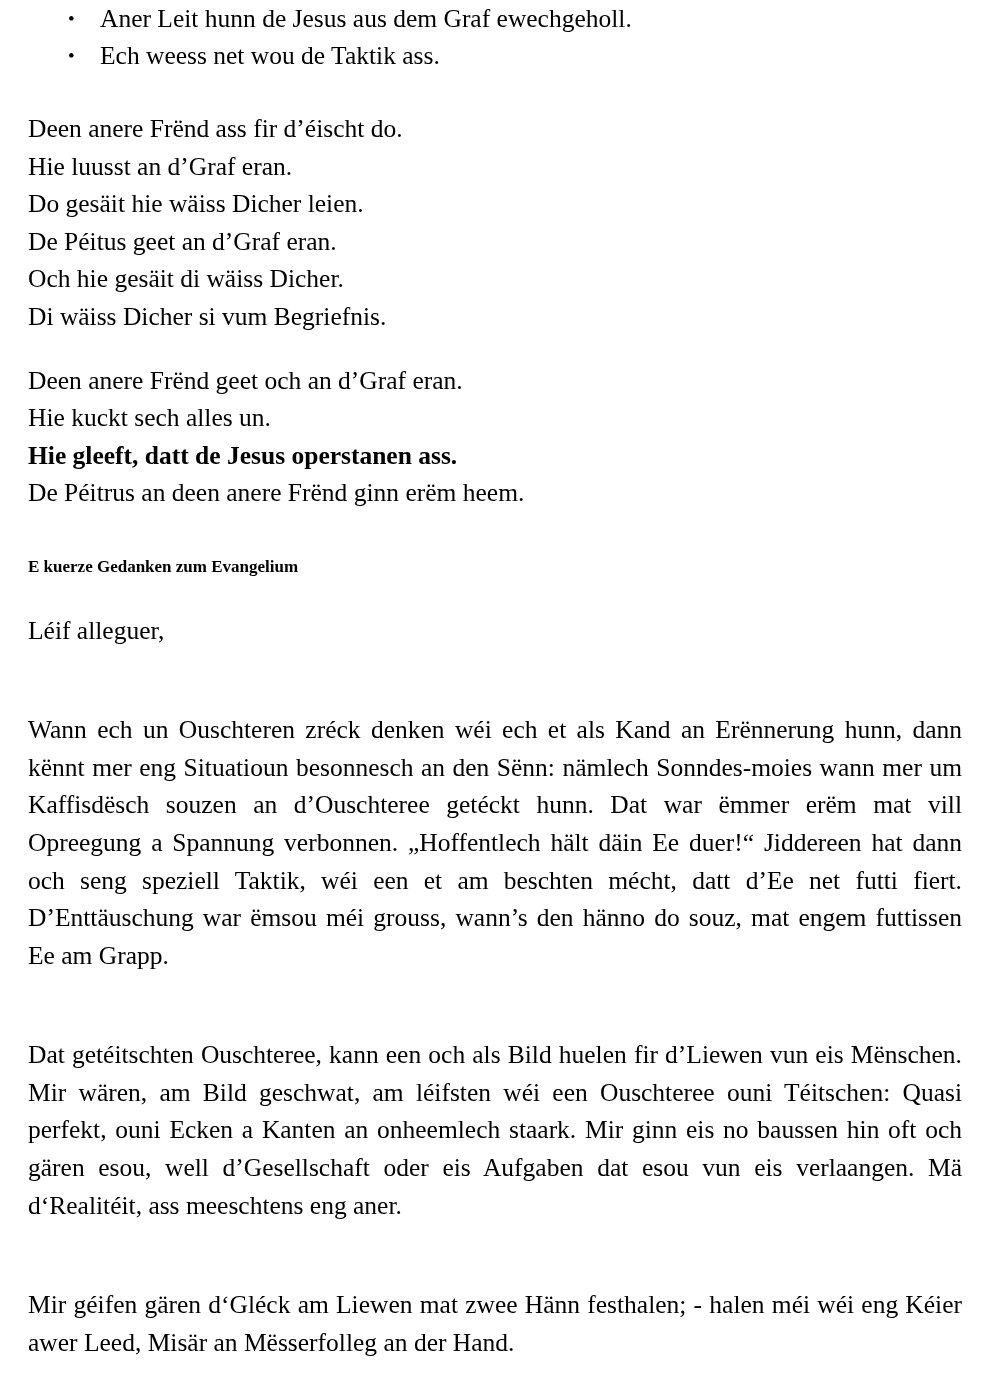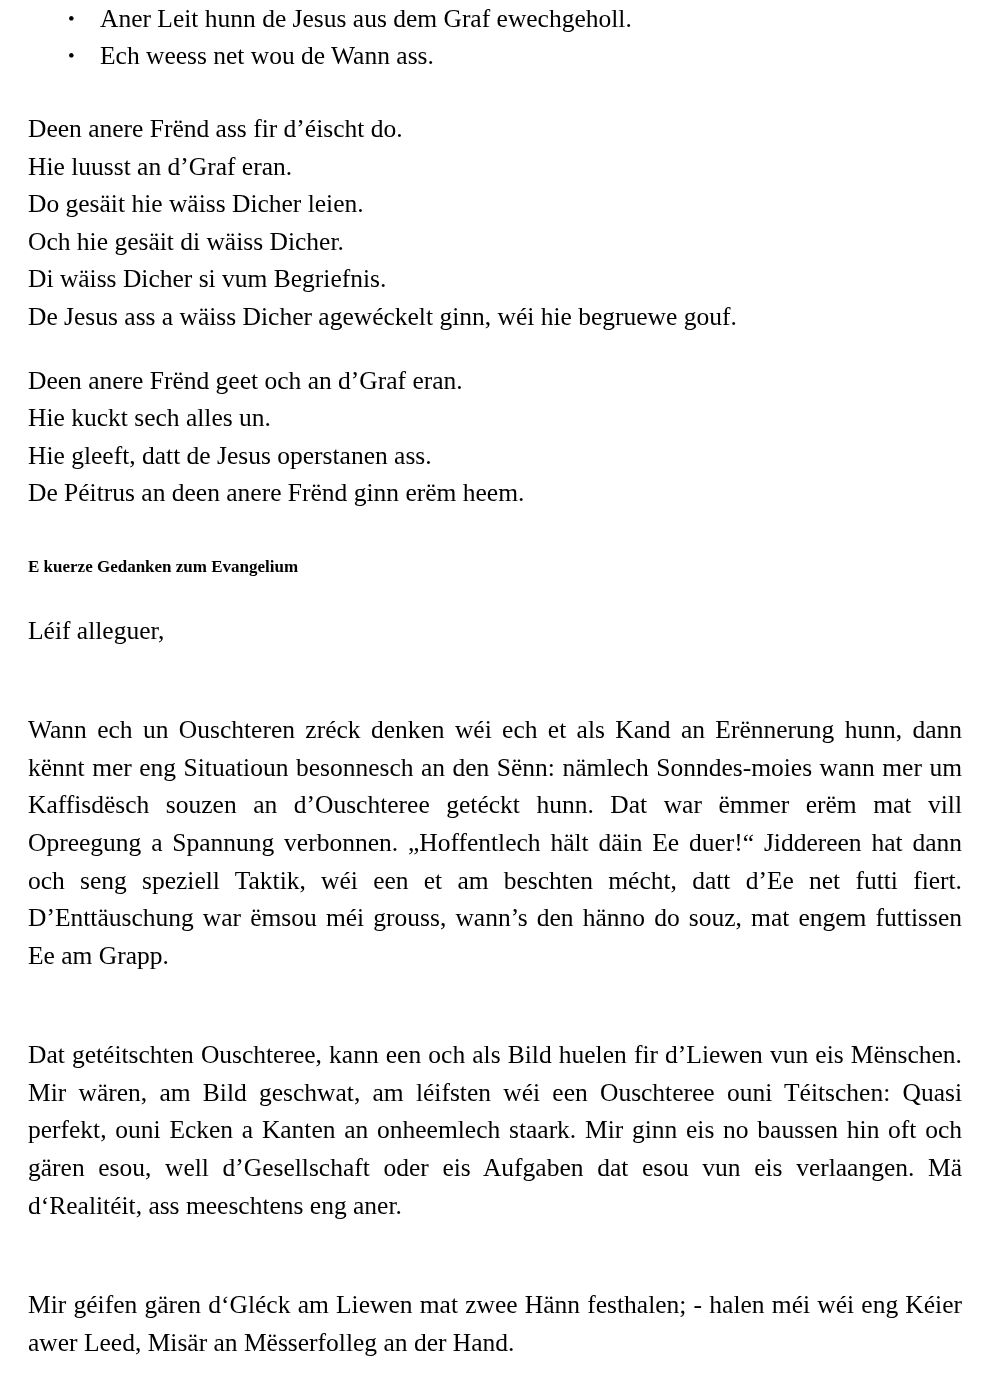--- a/index.html
+++ b/index.html
@@ -53,21 +53,21 @@
 
   
   .block {
     font-size: 25.5px;
     line-height: 37.6px;
   }
   .line {
     white-space: nowrap;
   }
   .line.bold {
-    font-weight: normal;
+    font-weight: bold;
   }
   .para {
     text-align: justify;
     text-justify: inter-word;
     font-size: 25.5px;
     line-height: 37.6px;
     width: 934px;
     margin-top: 36px;
   }
   .heading {
@@ -80,32 +80,32 @@
   .gap-lg { height: 36px; }
 </style>
 </head>
 <body>
 
 <div class="page">
   <div class="content">
 
     <ul class="bullet-list">
       <li class="bullet-item">Aner Leit hunn de Jesus aus dem Graf ewechgeholl.</li>
-      <li class="bullet-item">Ech weess net wou de Wann ass.</li>
+      <li class="bullet-item">Ech weess net wou de Taktik ass.</li>
     </ul>
 
     <div class="gap-lg"></div>
 
     <div class="block">
       <div class="line">Deen anere Frënd ass fir d’éischt do.</div>
       <div class="line">Hie luusst an d’Graf eran.</div>
       <div class="line">Do gesäit hie wäiss Dicher leien.</div>
+      <div class="line">De Péitus geet an d’Graf eran.</div>
       <div class="line">Och hie gesäit di wäiss Dicher.</div>
       <div class="line">Di wäiss Dicher si vum Begriefnis.</div>
-      <div class="line">De Jesus ass a wäiss Dicher agewéckelt ginn, wéi hie begruewe gouf.</div>
     </div>
 
     <div class="gap-md"></div>
 
     <div class="block">
       <div class="line">Deen anere Frënd geet och an d’Graf eran.</div>
       <div class="line">Hie kuckt sech alles un.</div>
       <div class="line bold">Hie gleeft, datt de Jesus operstanen ass.</div>
       <div class="line">De Péitrus an deen anere Frënd ginn erëm heem.</div>
     </div>

